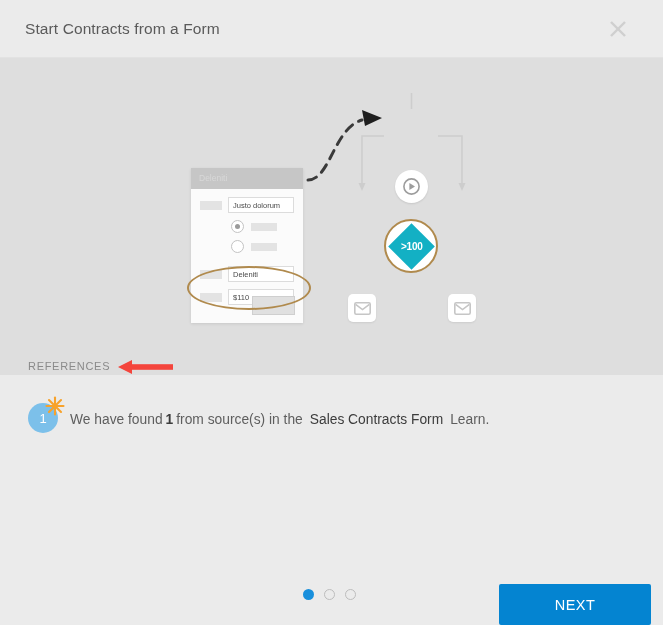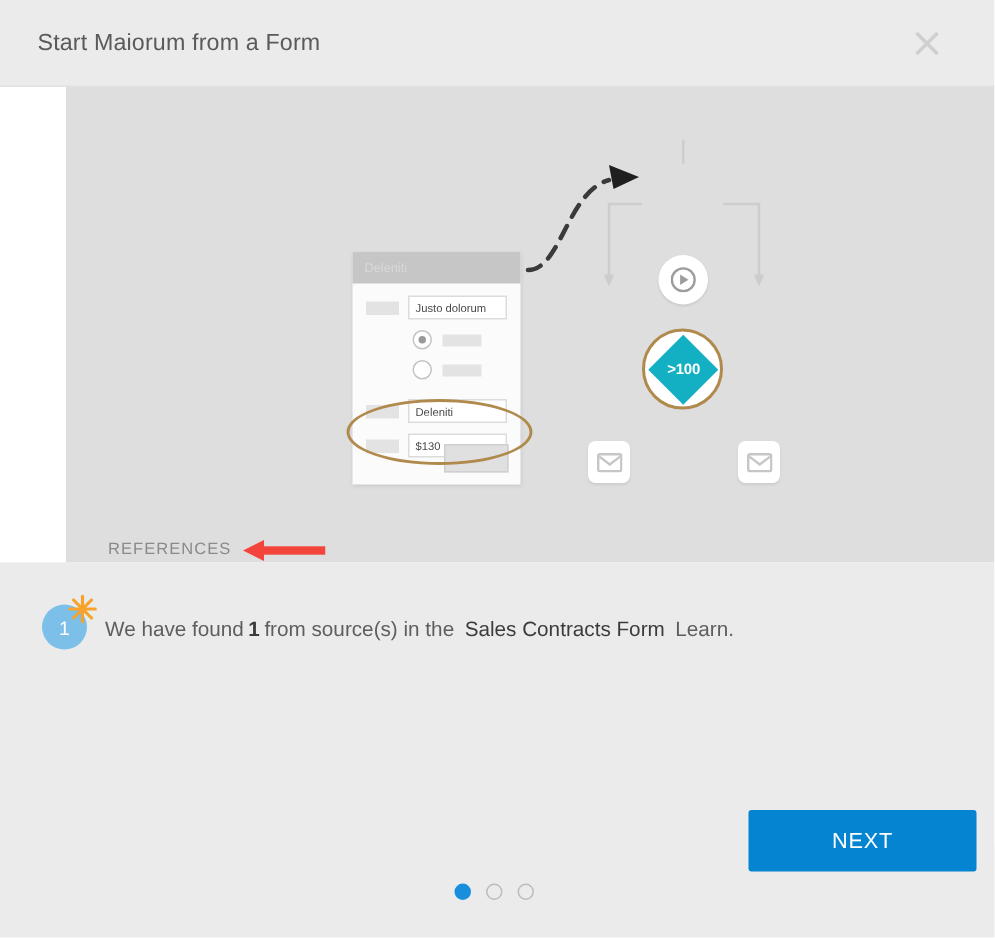--- a/index.html
+++ b/index.html
@@ -37,21 +37,20 @@
     margin-right: 6px;
   }
   .close-btn svg { display: block; }
 
   
   .illustration-panel {
     background: #dedede;
     height: 317px;
     position: relative;
     box-sizing: border-box;
-    margin-left: 44px;
   }
   .illus-stage {
     position: absolute;
     left: 0; top: 0;
     width: 663px; height: 205px;
   }
 
   
   .form-card {
     position: absolute;
@@ -269,36 +268,36 @@
   .dot {
     width: 11px; height: 11px;
     border-radius: 50%;
     box-sizing: border-box;
     cursor: pointer;
   }
   .dot.active { background: #188fdc; }
   .dot.inactive { border: 1.4px solid #bdbdbd; background: transparent; }
   .next-btn {
     position: absolute;
-    left: 499px; top: 540px;
+    left: 499px; top: 584px;
     width: 152px; height: 41px;
     background: #0484d1;
     border-radius: 2px;
     color: #fff;
     font-size: 14.5px;
     letter-spacing: 0.5px;
     display: flex; align-items: center; justify-content: center;
     cursor: pointer;
   }
 </style>
 </head>
 <body>
 
 <div class="dialog-header">
-  <div class="dialog-title">Start Maiorum from a Form</div>
+  <div class="dialog-title">Start Contracts from a Form</div>
   <div class="close-btn">
     <svg width="22" height="22" viewBox="0 0 22 22">
       <line x1="4" y1="4" x2="18" y2="18" stroke="#cfcfcf" stroke-width="2.4"></line>
       <line x1="18" y1="4" x2="4" y2="18" stroke="#cfcfcf" stroke-width="2.4"></line>
     </svg>
   </div>
 </div>
 
 <div class="illustration-panel">
 
@@ -329,21 +328,21 @@
     <div class="radio-row">
       <div class="radio-dot"></div>
       <div class="radio-stub"></div>
     </div>
     <div class="form-row" style="margin-top:13px">
       <div class="form-label"></div>
       <div class="form-input">Deleniti</div>
     </div>
     <div class="form-row" style="margin-top:7px">
       <div class="form-label"></div>
-      <div class="form-input">$130</div>
+      <div class="form-input">$110</div>
     </div>
     <div class="form-submit"></div>
   </div>
   <div class="field-ellipse"></div>
 
   <div class="node-play">
     <svg width="17" height="17" viewBox="0 0 17 17">
       <circle cx="8.5" cy="8.5" r="7.6" fill="none" stroke="#9d9d9d" stroke-width="1.6"></circle>
       <polygon points="6.4,5 12,8.5 6.4,12" fill="#9d9d9d"></polygon>
     </svg>

